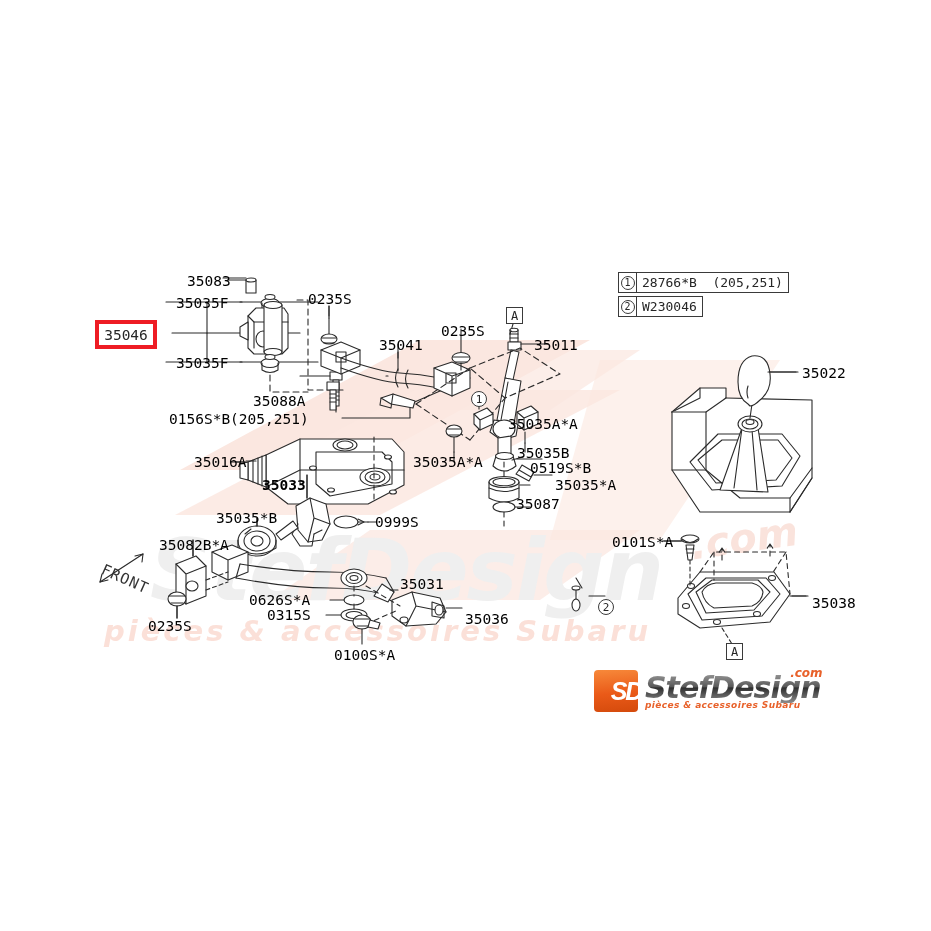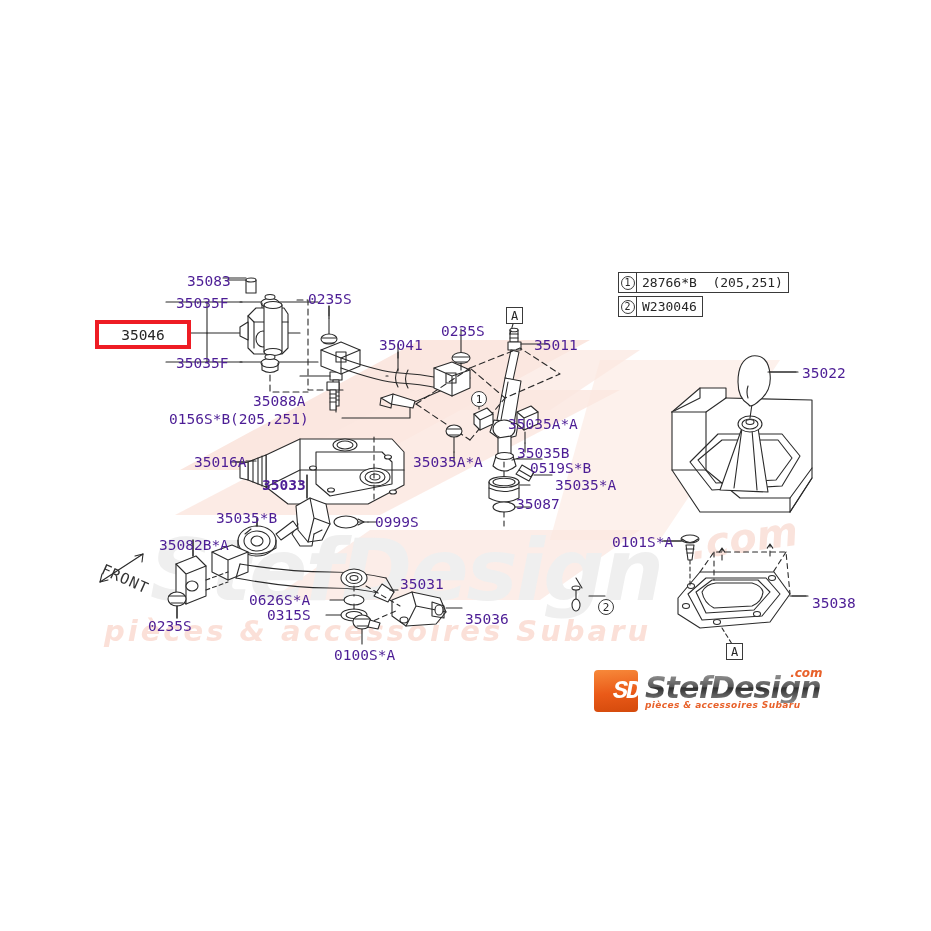--- a/index.html
+++ b/index.html
@@ -74,21 +74,21 @@
     left: 0; top: 0;
     width: 931px; height: 931px;
     z-index: 3;
   }
 
   
   .lbl {
     position: absolute;
     font-family: "DejaVu Sans Mono", monospace;
     font-size: 14.5px;
-    color: #4c1d95;
+    color: #000000;
     white-space: nowrap;
     letter-spacing: 0px;
     z-index: 5;
     line-height: 1;
   }
 
   
   .hl-box {
     position: absolute;
     border: 4px solid #ee1c24;
@@ -193,21 +193,21 @@
   }
   .logo-mark {
     width: 44px; height: 42px;
     background: linear-gradient(175deg,#f7893a 0%, #ea5a18 55%, #d44a0c 100%);
     border-radius: 4px;
     position: relative;
     flex: 0 0 auto;
     display: flex; align-items: center; justify-content: center;
   }
   .logo-mark span {
-    font-family: Liberation Mono, monospace;
+    font-family: Liberation Sans, sans-serif;
     font-style: italic;
     font-weight: bold;
     font-size: 25px;
     color: #fff;
     letter-spacing: -2px;
     line-height: 1;
     margin-left: 20px;
   }
   .logo-word-wrap {
     position: relative;
@@ -641,21 +641,21 @@
   <div class="lbl" style="left:267px; top:608px;">0315S</div>
   <div class="lbl" style="left:400px; top:577px;">35031</div>
   <div class="lbl" style="left:465px; top:612px;">35036</div>
   <div class="lbl" style="left:334px; top:648px;">0100S*A</div>
   <div class="lbl" style="left:802px; top:366px;text-align:right;">35022</div>
   <div class="lbl" style="left:612px; top:535px;">0101S*A</div>
   <div class="lbl" style="left:812px; top:596px;">35038</div>
 
   <div class="front-txt" style="left:100px; top:570px;">FRONT</div>
 
-  <div class="hl-box" style="left:95px; top:320px; width:96px; height:29px;">
+  <div class="hl-box" style="left:95px; top:320px; width:62px; height:29px;">
     <span class="lbltxt">35046</span>
   </div>
 
   <div class="legend" style="left:618px; top:272px;">
     <div class="legend-row">
       <div class="legend-num">
         <div class="circ">1</div>
       </div>
       <div class="legend-txt">28766*B  (205,251)</div>
     </div>

